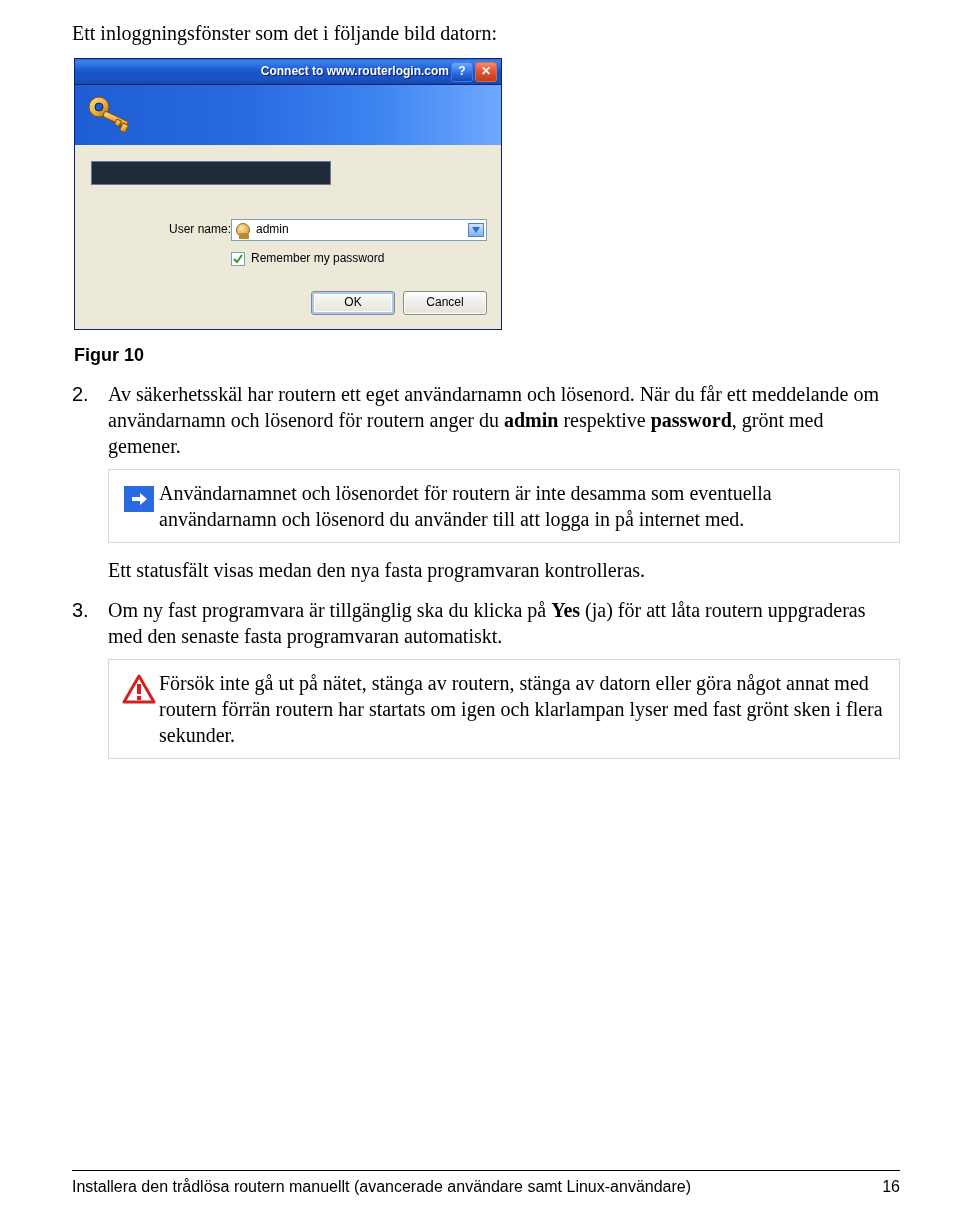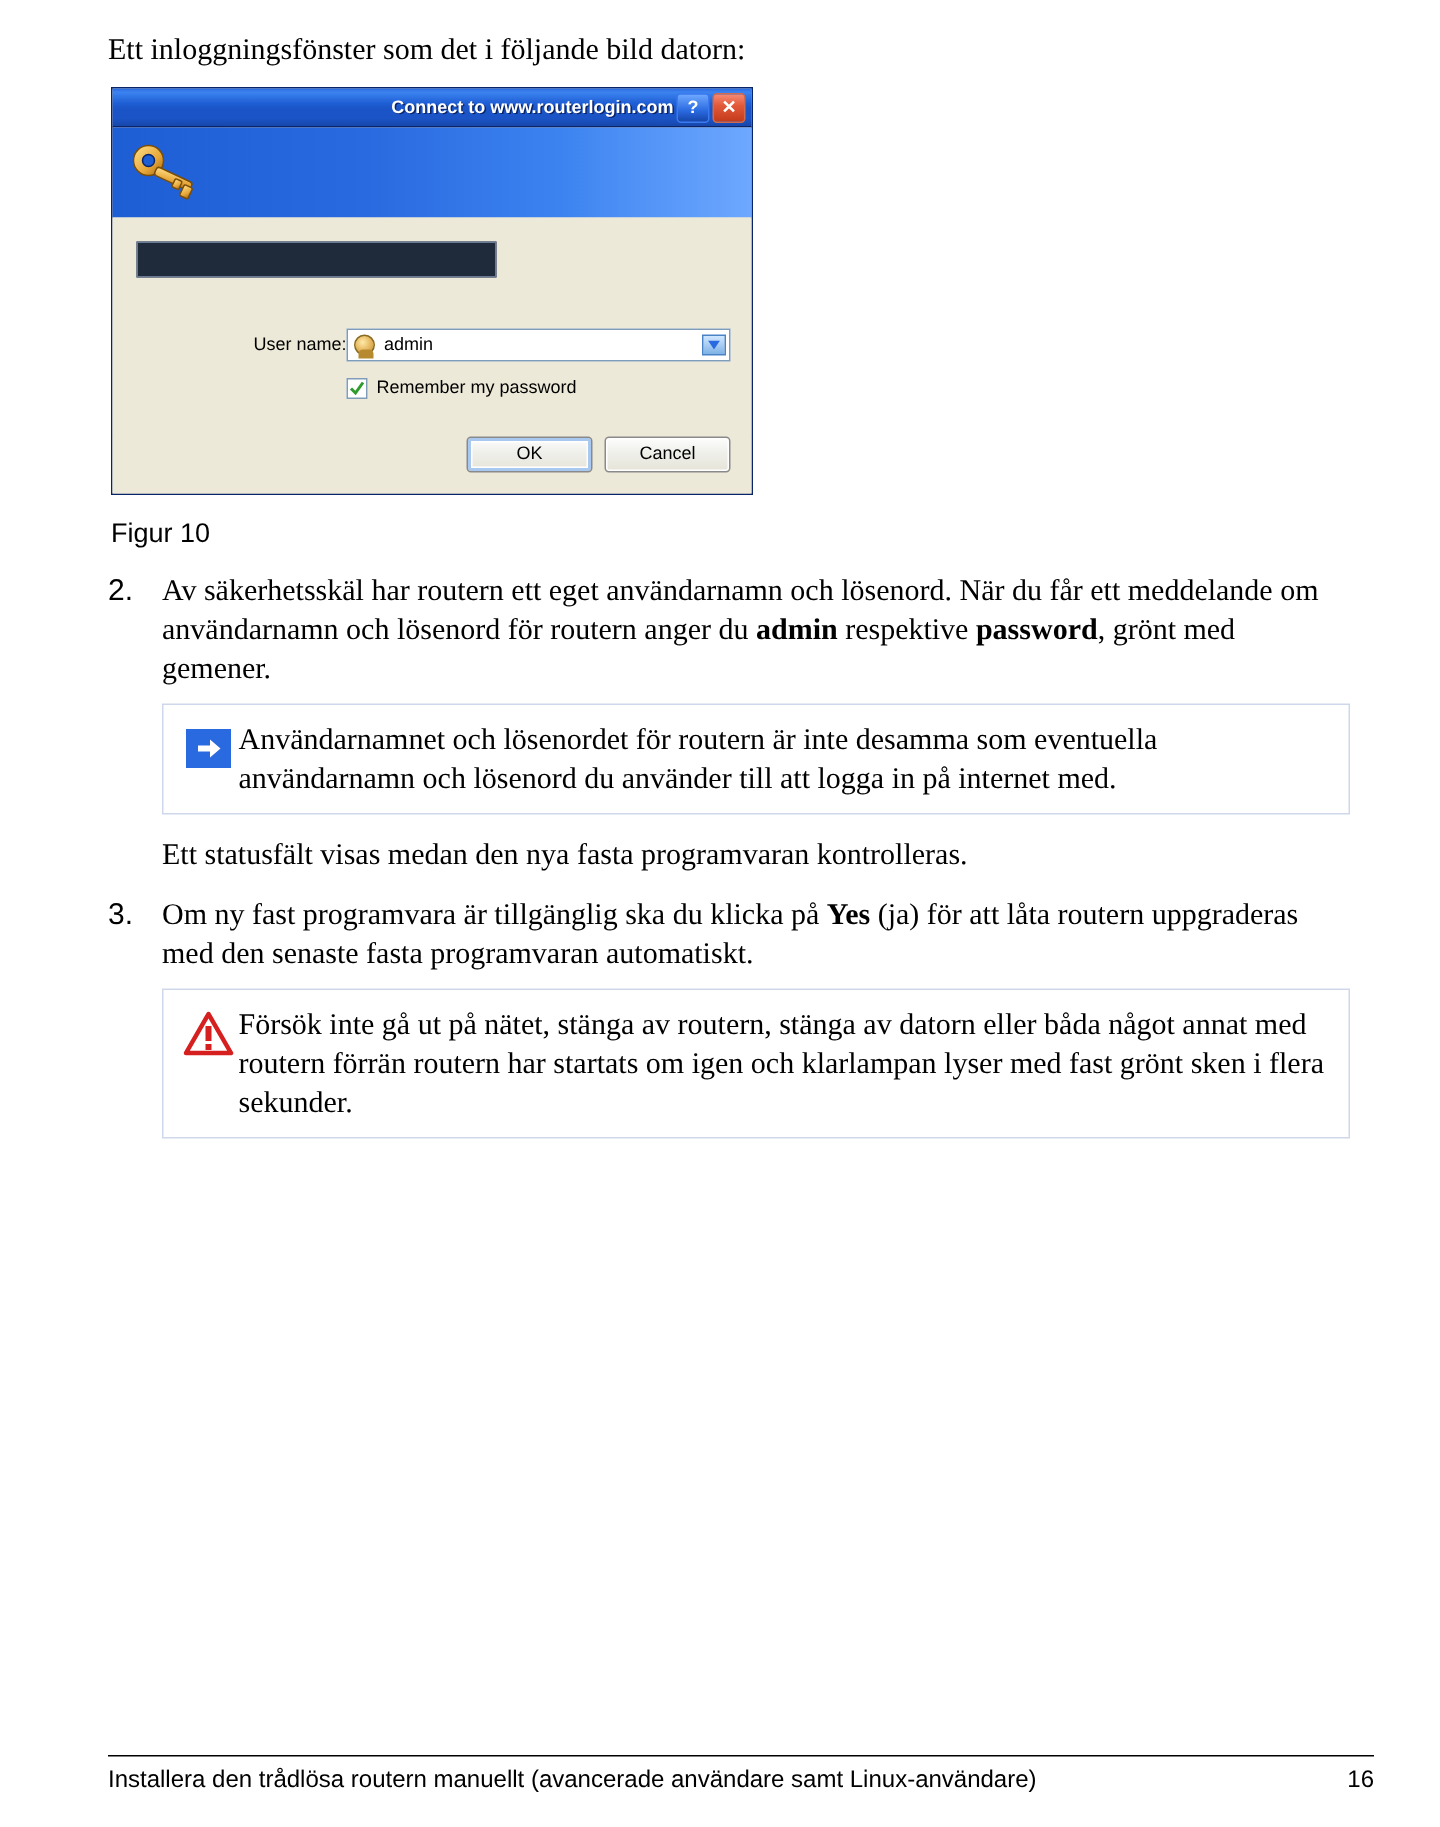--- a/index.html
+++ b/index.html
@@ -157,21 +157,21 @@
     font-family: Tahoma, Arial, sans-serif;
     font-size: 12px;
     color: #000;
     display: flex; align-items: center; justify-content: center;
     box-shadow: inset 0 0 0 1px #fff;
   }
   .xp-btn.primary { box-shadow: inset 0 0 0 2px #a8c8f0, inset 0 0 0 3px #fff; }
 
   .figcap {
     font-family: Arial, Helvetica, sans-serif;
-    font-weight: normal;
+    font-weight: bold;
     font-size: 18px;
     margin: 12px 0 14px 2px;
   }
 
   ol.steps { list-style: none; padding: 0; margin: 0; }
   ol.steps > li {
     position: relative;
     padding-left: 36px;
     margin-bottom: 14px;
   }
@@ -196,21 +196,21 @@
     width: 30px; height: 26px;
     background: #2a6ae0;
     display:flex; align-items:center; justify-content:center;
   }
   .callout.info .ico-box svg { width: 18px; height: 14px; }
   .callout.warn .ico svg { width: 34px; height: 30px; }
   .callout .txt { flex: 1; font-size: 20px; }
 
   .footer {
     position: absolute;
-    left: 72px; right: 44px; bottom: 20px;
+    left: 72px; right: 60px; bottom: 20px;
     border-top: 1px solid #000;
     padding-top: 6px;
     font-family: Arial, Helvetica, sans-serif;
     font-size: 16px;
     display: flex; justify-content: space-between;
   }
 </style>
 </head>
 <body>
 
@@ -311,21 +311,21 @@
       </p>
 
       <div class="callout warn">
         <div class="ico">
           <svg viewBox="0 0 34 30">
             <path d="M17 2 L32 28 H2 Z" fill="#fff" stroke="#d62020" stroke-width="3" stroke-linejoin="round"></path>
             <rect x="15" y="10" width="4" height="10" fill="#d62020"></rect>
             <rect x="15" y="22" width="4" height="4" fill="#d62020"></rect>
           </svg>
         </div>
-        <div class="txt">Försök inte gå ut på nätet, stänga av routern, stänga av datorn eller båda något annat med routern förrän routern har startats om igen och klarlampan lyser med fast grönt sken i flera sekunder.</div>
+        <div class="txt">Försök inte gå ut på nätet, stänga av routern, stänga av datorn eller göra något annat med routern förrän routern har startats om igen och klarlampan lyser med fast grönt sken i flera sekunder.</div>
       </div>
     </div>
   </li>
 </ol>
 
 <div class="footer">
   <span>Installera den trådlösa routern manuellt (avancerade användare samt Linux-användare)</span>
   <span>16</span>
 </div>
 

